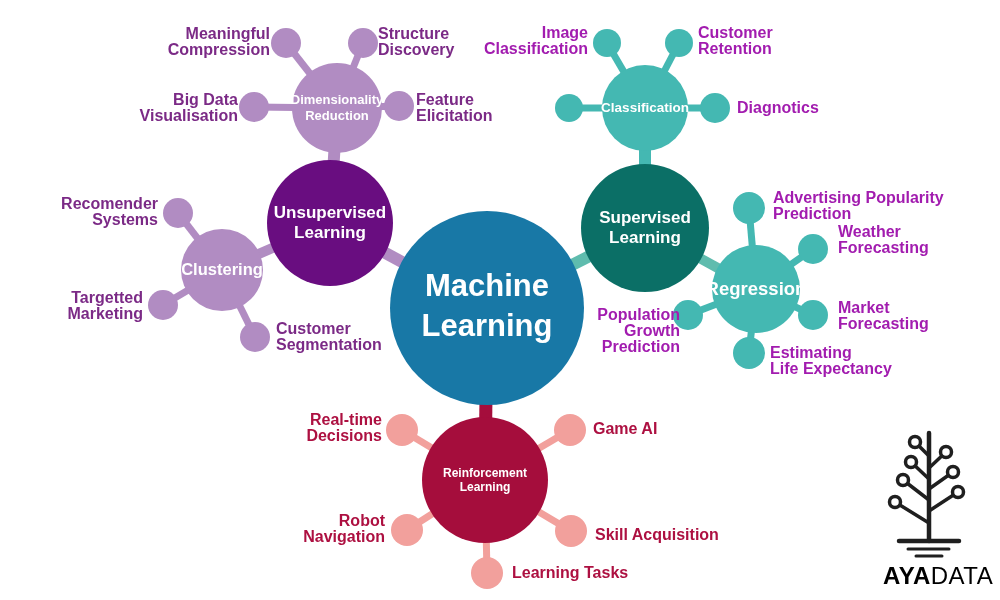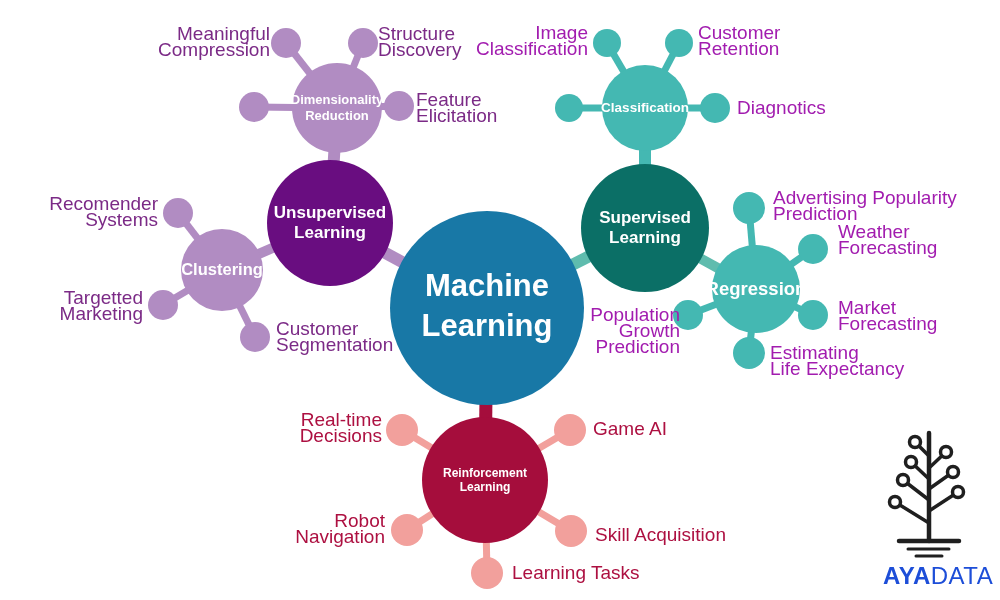--- a/index.html
+++ b/index.html
@@ -2,21 +2,21 @@
 <html><head>
 <meta charset="utf-8">
 <style>
   html,body{margin:0;padding:0;background:#ffffff;}
   .stage{
     position:relative;width:1000px;height:600px;background:#ffffff;
     font-family:"Liberation Sans",sans-serif;overflow:hidden;
   }
   .stage svg{position:absolute;left:0;top:0;}
   .lbl{
-    position:absolute;font-weight:normal;font-size:19px;line-height:16px;
+    position:absolute;font-weight:bold;font-size:16px;line-height:16px;
     white-space:pre-line;
   }
   .lbl.r{text-align:right;}
   .lbl.l{text-align:left;}
   .txt-purple{color:#7b2a86;}
   .txt-teal{color:#a21caf;}
   .txt-maroon{color:#ad1041;}
   .node-label{
     position:absolute;color:#ffffff;font-weight:bold;text-align:center;
     transform:translate(-50%,-50%);white-space:pre-line;line-height:1.2;
@@ -25,21 +25,21 @@
   .nl-big{font-size:17px;}
   .nl-rl{font-size:12px;}
   .nl-dr{font-size:13px;}
   .nl-cl{font-size:16.5px;}
   .nl-cf{font-size:13.5px;}
   .nl-rg{font-size:18.5px;}
   .link{stroke-linecap:butt;fill:none;}
   .w13{stroke-width:13;} .w12{stroke-width:12;} .w10{stroke-width:10;} .w7{stroke-width:7;}
   .tree{stroke-linecap:round;}
   .logo-text{
-    position:absolute;left:883px;top:562px;color:#1d4ed8;font-size:24px;
+    position:absolute;left:883px;top:562px;color:#000000;font-size:24px;
     letter-spacing:0.5px;white-space:nowrap;
   }
   .logo-text .bold{font-weight:bold;}
   .logo-text .reg{font-weight:normal;}
 </style>
 </head>
 <body>
 
 <div class="stage">
 
@@ -145,20 +145,22 @@
   <div class="node-label nl-dr" style="left:337px;top:108px;">Dimensionality
 Reduction</div>
   <div class="node-label nl-cl" style="left:222px;top:270px;">Clustering</div>
   <div class="node-label nl-cf" style="left:645px;top:108px;">Classification</div>
   <div class="node-label nl-rg" style="left:756px;top:289px;">Regression</div>
 
   <div class="lbl r txt-purple" style="right:730px;top:26px;">Meaningful
 Compression</div>
   <div class="lbl l txt-purple" style="left:378px;top:26px;">Structure
 Discovery</div>
+  <div class="lbl r txt-purple" style="right:762px;top:92px;">Big Data
+Visualisation</div>
   <div class="lbl l txt-purple" style="left:416px;top:92px;">Feature
 Elicitation</div>
   <div class="lbl r txt-purple" style="right:842px;top:196px;">Recomender
 Systems</div>
   <div class="lbl r txt-purple" style="right:857px;top:290px;">Targetted
 Marketing</div>
   <div class="lbl l txt-purple" style="left:276px;top:321px;">Customer
 Segmentation</div>
 
   <div class="lbl r txt-teal" style="right:412px;top:25px;">Image

